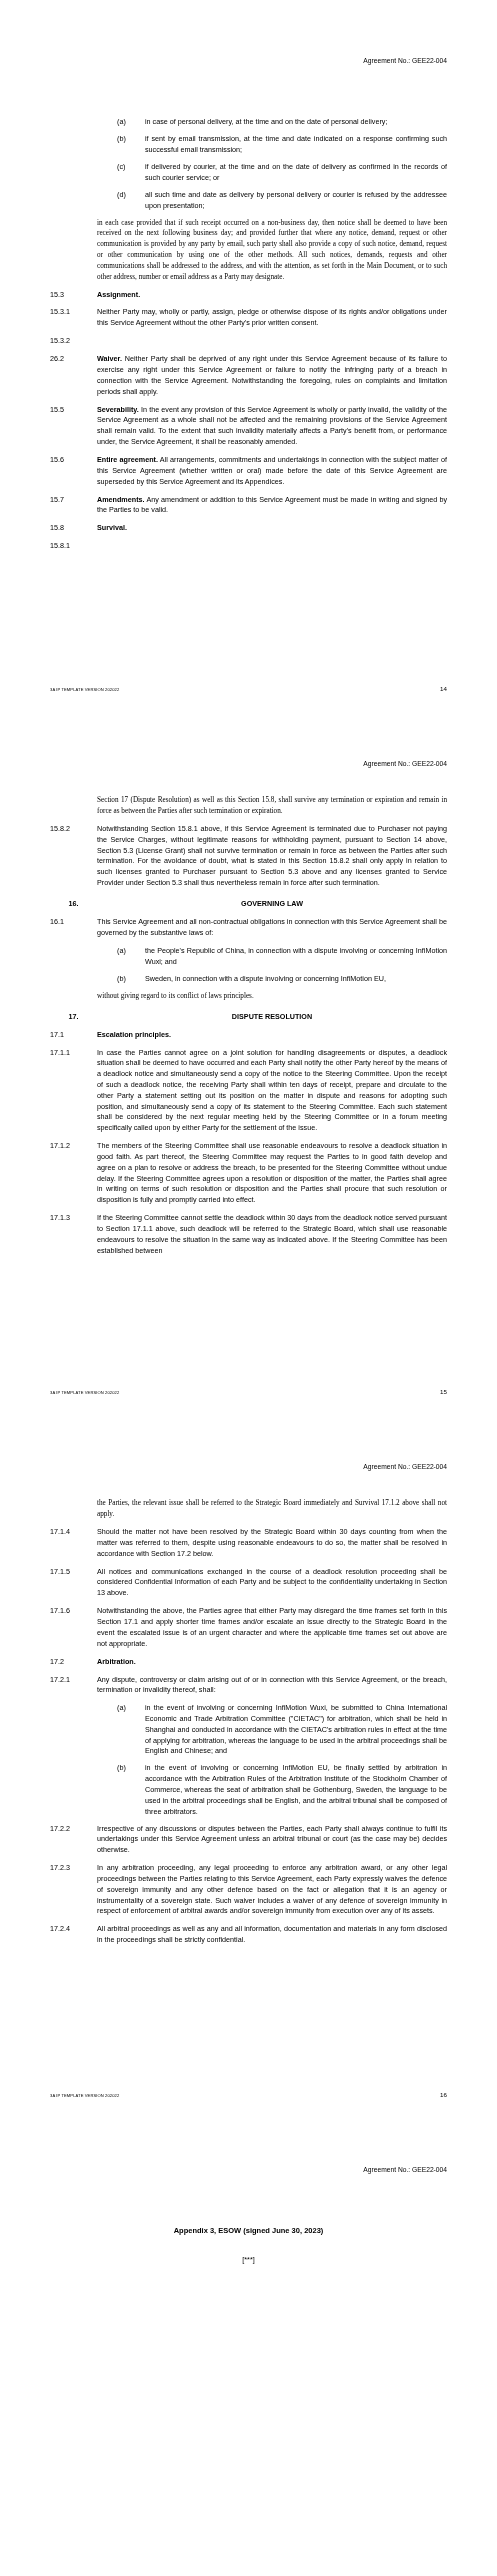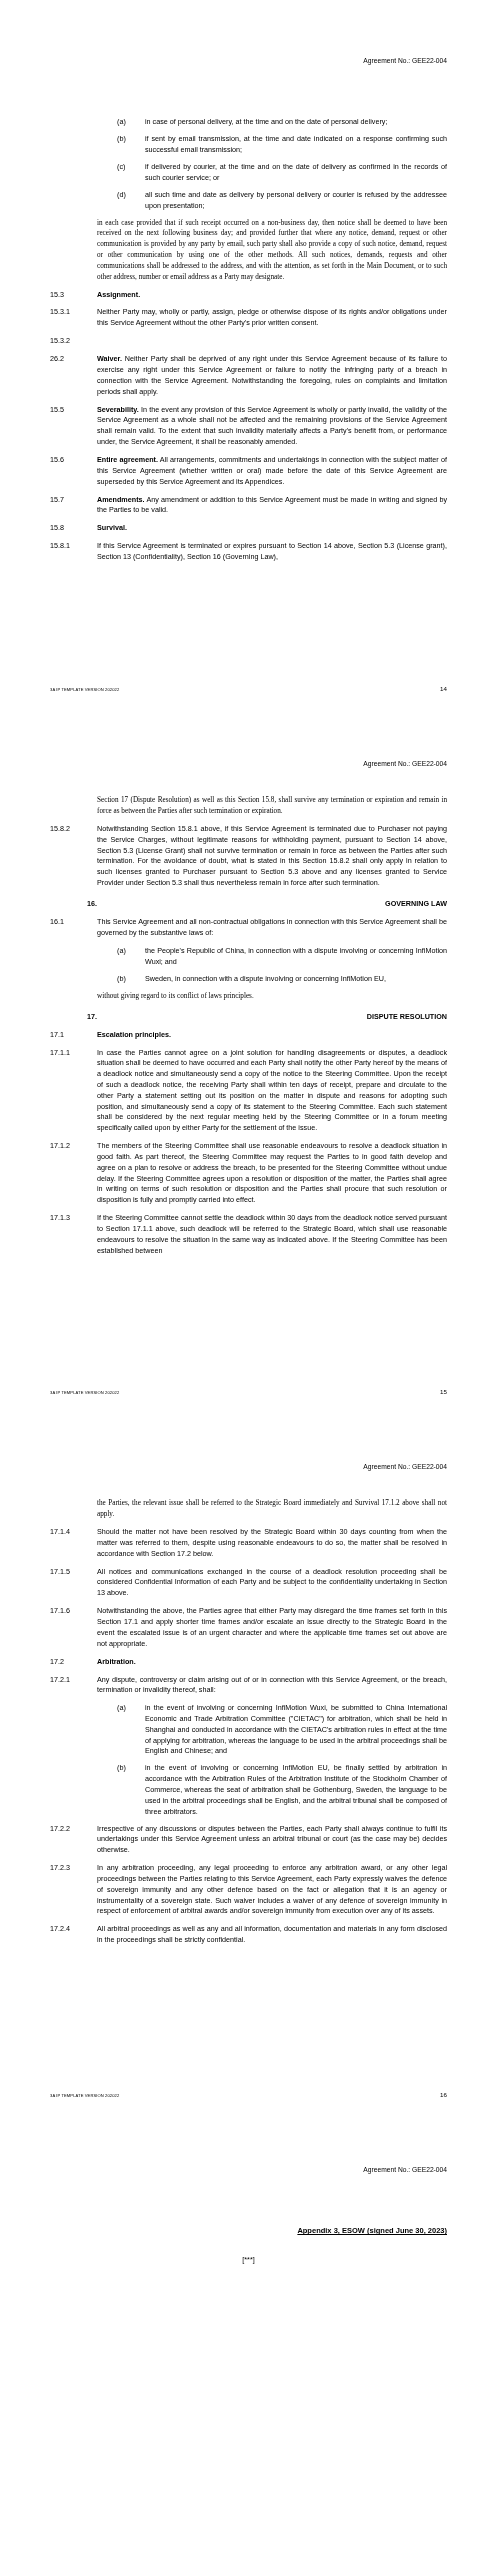--- a/index.html
+++ b/index.html
@@ -22,25 +22,24 @@
   .content { margin-top: 27px; font-size: 7.2px; line-height: 10.8px; }
   .content.gap-top-lg { margin-top: 52px; }
   .row { display: flex; margin-bottom: 7.2px; }
   .num { flex: 0 0 47px; }
   .text { flex: 1; text-align: justify; }
   .row.list { margin-left: 67px; margin-bottom: 6.2px; }
   .marker { flex: 0 0 28px; }
   .para { margin-left: 47px; margin-bottom: 7.2px; text-align: justify; font-family: Liberation Serif, serif; }
   b, .bold { font-weight: bold; }
   .heading { margin-top: 10.3px; }
-  .heading .num, .heading .text { font-weight: bold; text-align: right; }
+  .heading .num, .heading .text { font-weight: bold; text-align: center; }
   .appendix-title {
-    text-align: right;
+    text-align: center;
     font-weight: bold;
-    text-decoration: underline;
     font-size: 7.5px;
     margin-bottom: 17.5px;
   }
   .redacted { text-align: center; }
   .page-footer {
     position: absolute;
     left: 50px;
     right: 50px;
     bottom: 11.3px;
     display: flex;
@@ -100,21 +99,20 @@
         <div class="row">
           <span class="num">15.7</span>
           <div class="text"><b class="lead">Amendments.</b> <span>Any amendment or addition to this Service Agreement must be made in writing and signed by the Parties to be valid.</span></div>
         </div>
         <div class="row">
           <span class="num">15.8</span>
           <div class="text"><b class="lead">Survival.</b> </div>
         </div>
         <div class="row">
           <span class="num">15.8.1</span>
-          <div class="text"><span>If this Service Agreement is terminated or expires pursuant to Section 14 above, Section 5.3 (License grant), Section 13 (Confidentiality), Section 16 (Governing Law),</span></div>
         </div>
       </div>
       <div class="page-footer">
         <span class="footer-version">3A IP TEMPLATE VERSION 202022</span>
         <span class="footer-page-number">14</span>
       </div>
     </section>
     <section class="page">
       <div class="page-header"><span>Agreement No.: GEE22-004</span></div>
       <div class="content">

